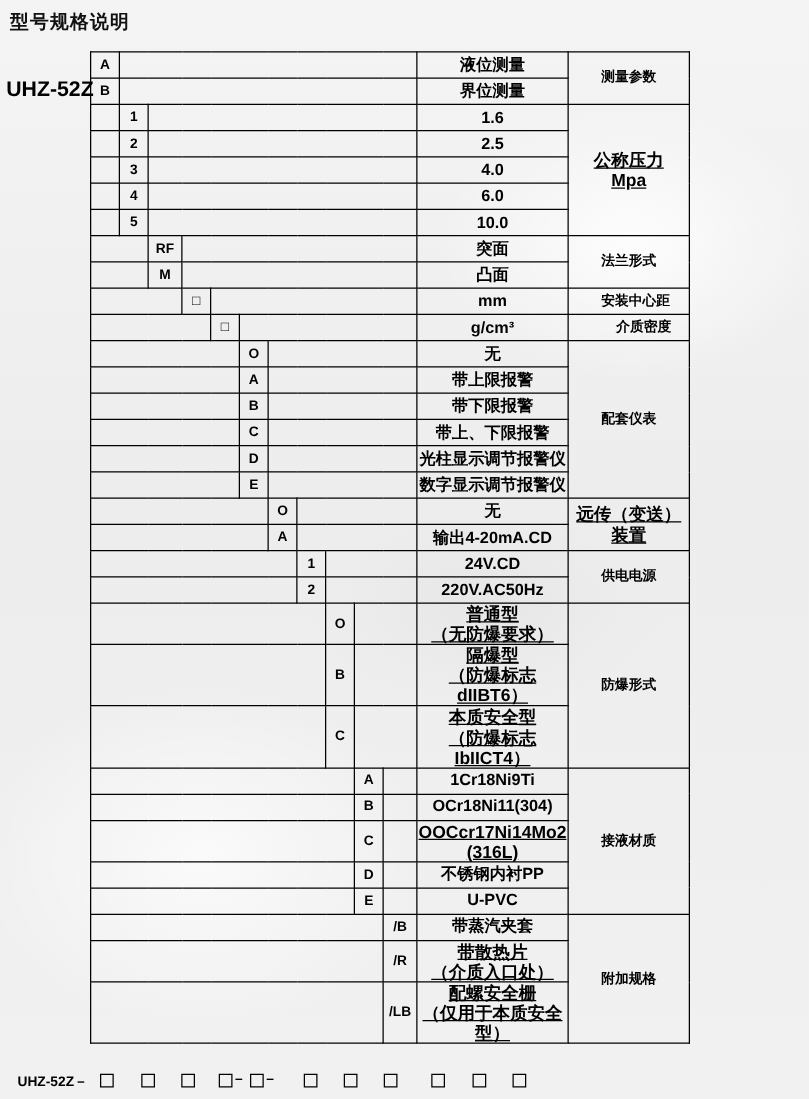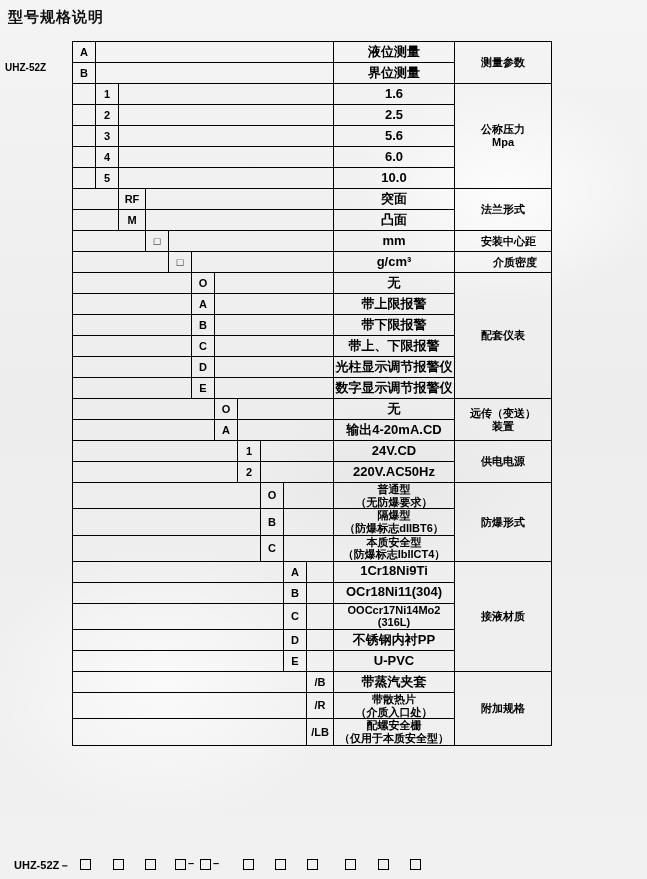--- a/index.html
+++ b/index.html
@@ -45,25 +45,25 @@
     font-weight:bold;
     line-height:1.15;
   }
   td.blank{border:1px solid #000;}
   td.nb{border:none;}
   td.code{width:22px;font-weight:bold;font-size:11px;}
   td.val{font-weight:bold;font-size:13px;}
   td.grp{
     width:72px;font-weight:bold;font-size:11px;
   }
-  td.sub{font-size:11px;font-weight:bold;}
+  td.sub{font-size:14px;font-weight:bold;text-decoration:underline;}
 
   .leftlabel{
     position:absolute;left:5px;top:62px;
-    font-size:10px;font-weight:bold;
+    font-size:17px;font-weight:bold;
   }
   .bottomrow{
     position:absolute;left:3px;top:856px;
     font-size:11px;font-weight:bold;
     width:640px;
   }
   .bottomrow .lbl{position:absolute;left:0;top:2px;margin-left:11px;}
   .box{
     position:absolute;
     width:9px;height:9px;
@@ -105,21 +105,21 @@
         <tr>
           <td class="nb" style="width: 22px;"></td>
           <td class="code" style="width: 22px;">2</td>
           <td class="blank" colspan="9" style="width: 206px;"></td>
           <td class="val" style="width: 120px;">2.5</td>
         </tr>
         <tr>
           <td class="nb" style="width: 22px;"></td>
           <td class="code" style="width: 22px;">3</td>
           <td class="blank" colspan="9" style="width: 206px;"></td>
-          <td class="val" style="width: 120px;">5.6</td>
+          <td class="val" style="width: 120px;">4.0</td>
         </tr>
         <tr>
           <td class="nb" style="width: 22px;"></td>
           <td class="code" style="width: 22px;">4</td>
           <td class="blank" colspan="9" style="width: 206px;"></td>
           <td class="val" style="width: 120px;">6.0</td>
         </tr>
         <tr>
           <td class="nb" style="width: 22px;"></td>
           <td class="code" style="width: 22px;">5</td>

